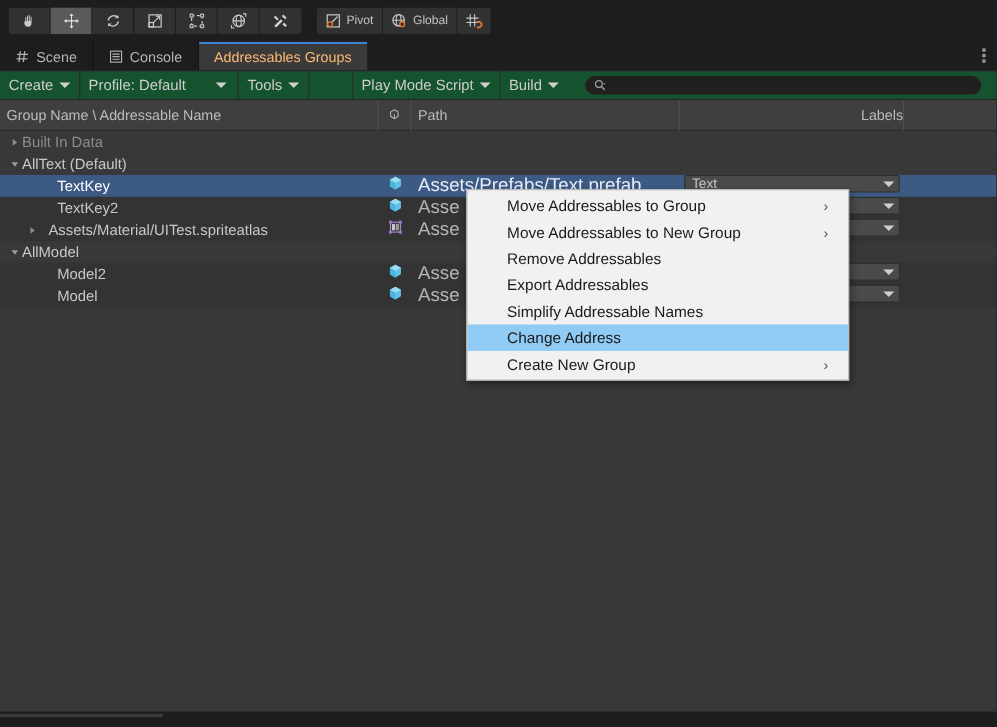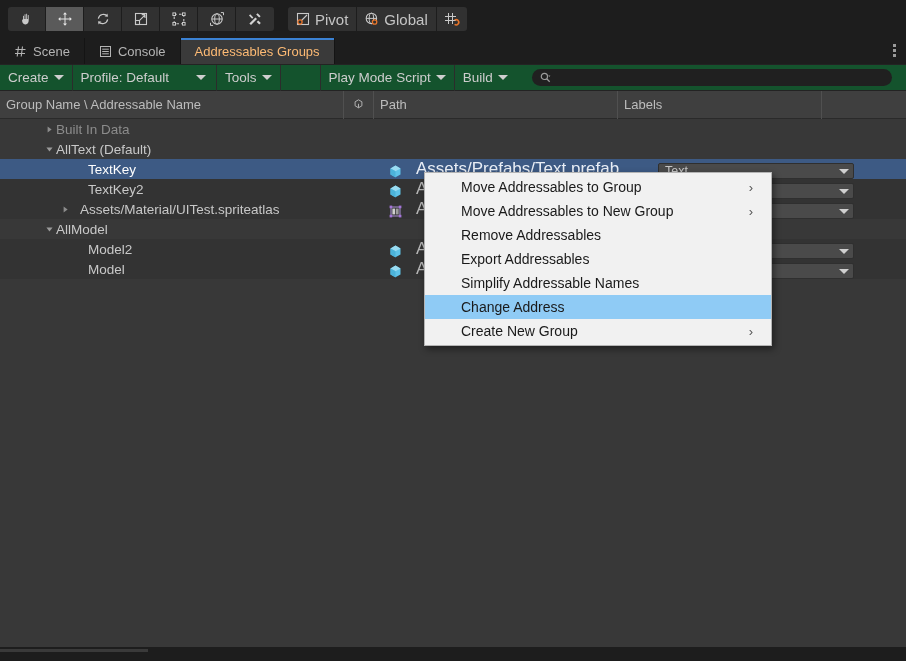--- a/index.html
+++ b/index.html
@@ -24,21 +24,21 @@
     display: flex; align-items: center; justify-content: center;
     cursor: default;
   }
   .tbtn:first-child { border-radius: 3px 0 0 3px; }
   .tbtn.last { border-radius: 0 3px 3px 0; border-right: none; }
   .tbtn.active { background: #5a5a5a; }
   .tbtn svg { display: block; }
   .tool-gap { width: 14px; }
   .pbtn {
     height: 24px; background: #313131; display: flex; align-items: center;
-    gap: 3px; padding: 0 8px 0 6px; color: #c4c4c4; font-size: 15px;
+    gap: 3px; padding: 0 8px 0 6px; color: #c4c4c4; font-size: 11px;
     border-right: 1px solid #1d1d1d; cursor: default;
   }
   .pbtn:first-of-type { border-radius: 3px 0 0 3px; }
   .pbtn.lastp { border-radius: 0 3px 3px 0; border-right: none; padding: 0 5px; }
 
   
   .tabstrip {
     position: absolute; left: 0; top: 38px; width: 906px; height: 26px;
     background: #1d1d1d; display: flex; align-items: flex-end;
   }
@@ -89,28 +89,28 @@
   
   .colhead {
     height: 28px; background: #3f3f3f; display: flex; align-items: center;
     border-bottom: 1px solid #2a2a2a; color: #bcbcbc; font-size: 13px;
   }
   .ch { height: 28px; display: flex; align-items: center; padding-left: 6px;
         border-right: 1px solid #505050; }
   .ch-name { width: 344px; }
   .ch-icon { width: 30px; justify-content: center; padding-left: 0; }
   .ch-path { width: 244px; }
-  .ch-labels { width: 204px; }
+  .ch-labels { width: 204px; justify-content: flex-end; }
   .ch-rest { flex: 1; border-right: none; }
 
   
   .treearea { position: relative; height: 528px; background: #383838; overflow: hidden; }
   .row {
-    position: relative; height: 20px; display: flex; align-items: flex-end;
-    font-size: 13.5px; color: #c8c8c8; cursor: default; padding-left: 36px;
+    position: relative; height: 20px; display: flex; align-items: flex-start;
+    font-size: 13.5px; color: #c8c8c8; cursor: default;
   }
   .row.group { background: #383838; }
   .row.asset { background: #333333; }
   .row.selected { background: #3d5a84; color: #ffffff; }
   .row.selected .cellpath { color: #e9eef6; }
   .cellname { width: 344px; display: flex; align-items: center; height: 20px; }
   .twisty { width: 14px; display: flex; align-items: center; justify-content: center; }
   .twisty svg { display: block; }
   .cellicon { width: 30px; display: flex; align-items: center; justify-content: center; }
   .cellpath {

